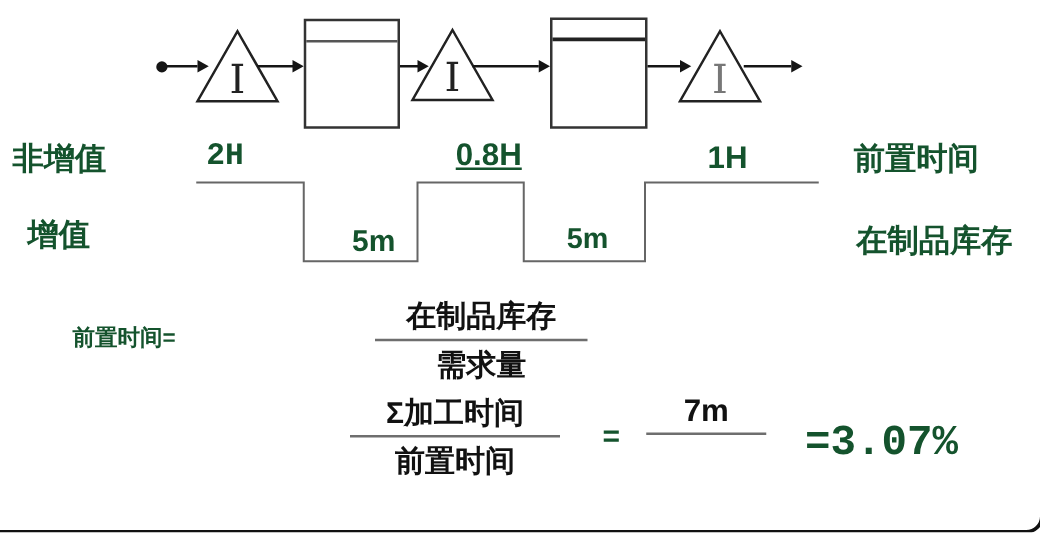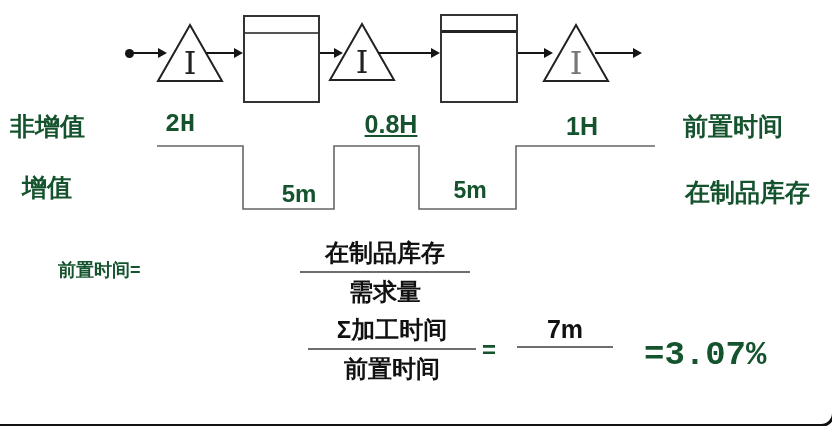--- a/index.html
+++ b/index.html
@@ -92,21 +92,21 @@
   <div class="lbl" style="left:685px;top:176px;font-size:25px;">在制品库存</div>
 
   <div class="lbl" style="left:58px;top:258px;font-size:18px;">前置时间=</div>
   <div class="frac" style="left:300px;top:237px;width:170px;">
     <div class="num" style="font-size:24px;">在制品库存</div>
     <div class="bar"></div>
     <div class="den" style="font-size:24px;">需求量</div>
   </div>
 
 
-  <div class="frac" style="left:308px;top:314px;width:168px;">
+  <div class="frac" style="left:280px;top:314px;width:168px;">
     <div class="num" style="font-size:24px;">Σ加工时间</div>
     <div class="bar"></div>
     <div class="den" style="font-size:24px;">前置时间</div>
   </div>
 
   <div class="lbl" style="left:482px;top:336px;font-size:24px;">=</div>
 
   <div class="frac" style="left:517px;top:315px;width:96px;">
     <div class="num" style="font-size:25px;">7m</div>
     <div class="bar"></div>

